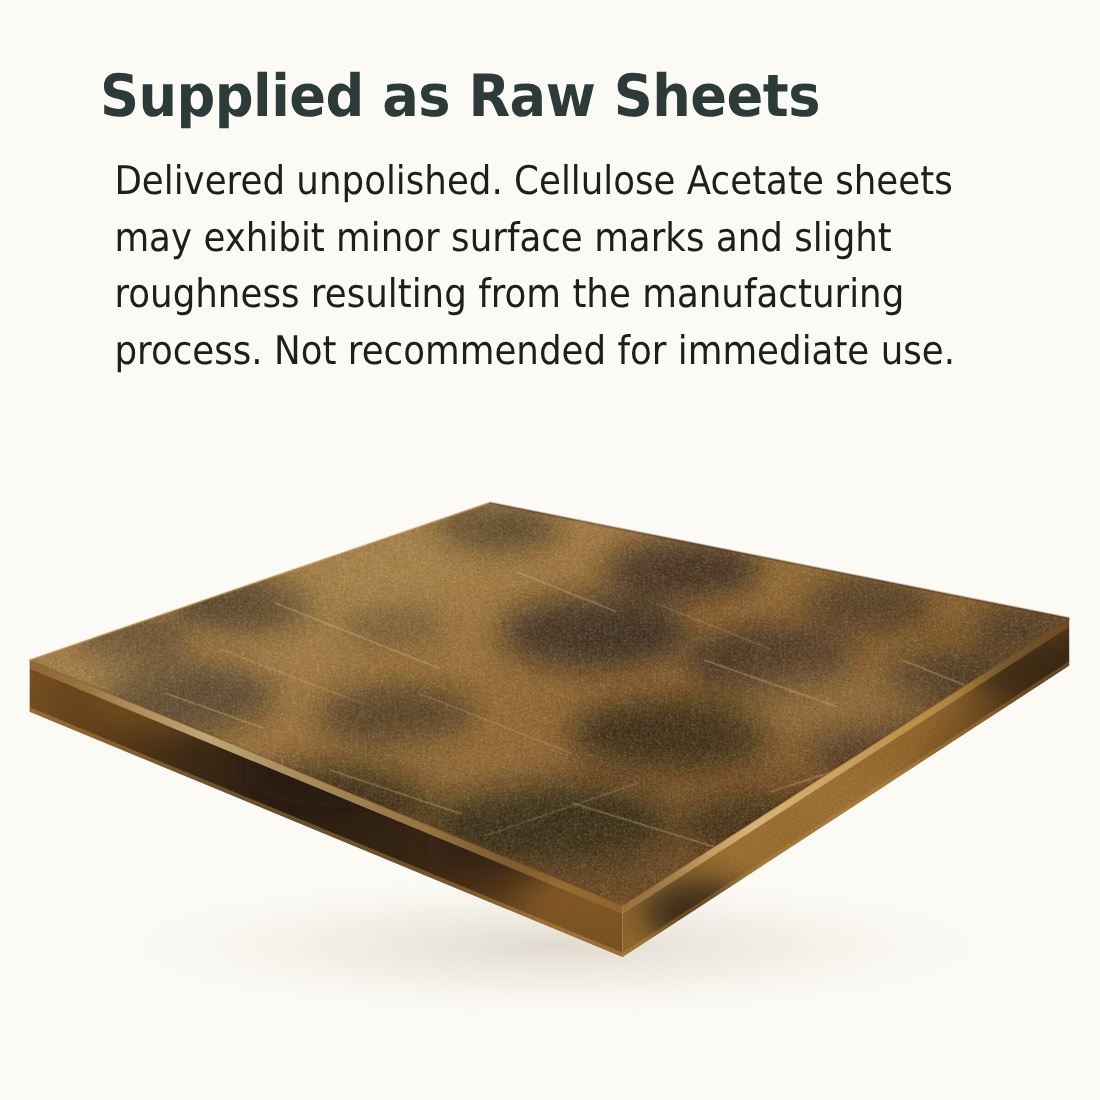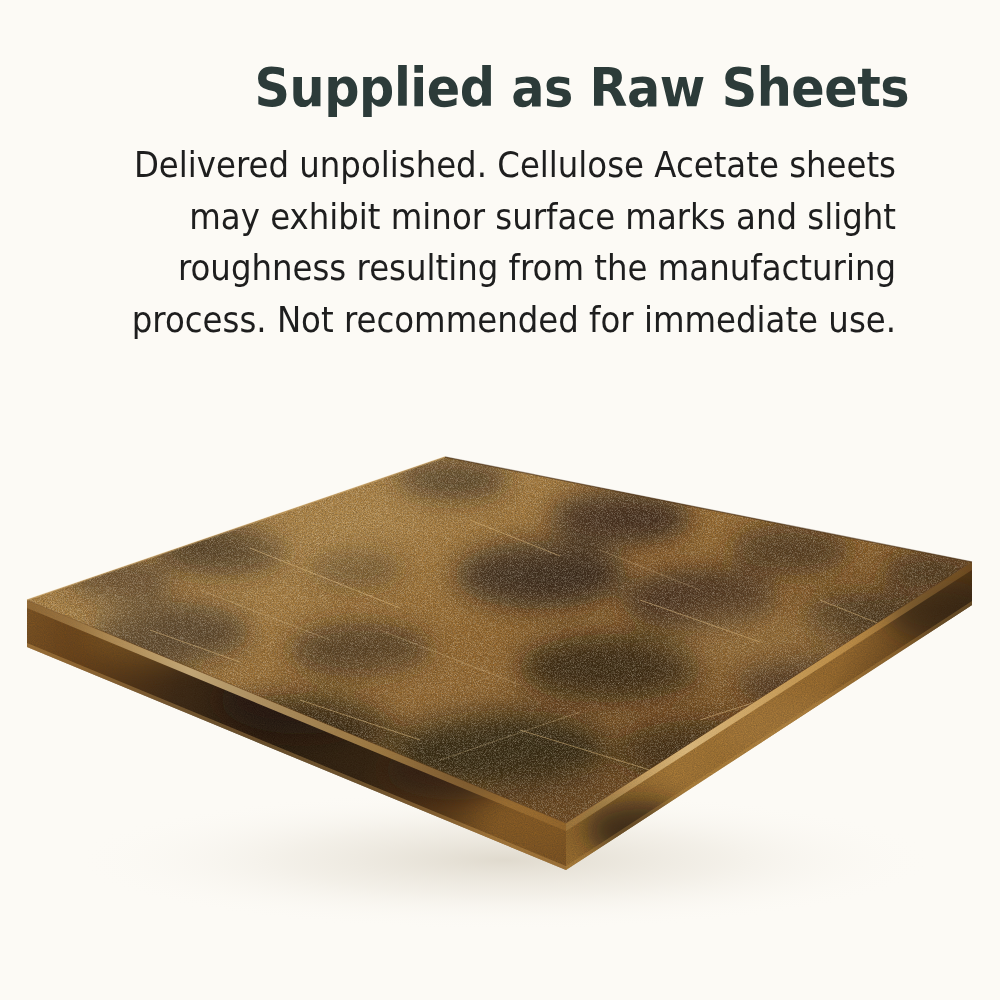--- a/index.html
+++ b/index.html
@@ -20,21 +20,21 @@
     inset: 0;
     background: #FCFAF5;
   }
 
   
   .text-block {
     position: absolute;
     left: 0;
     top: 58px;
     width: 1000px;
-    text-align: right;
+    text-align: left;
     padding: 0 60px;
     box-sizing: border-box;
   }
 
   .headline {
     margin: 0;
     font-family: "DejaVu Sans", sans-serif;
     font-size: 53px;
     font-weight: 700;
     line-height: 1.12;

